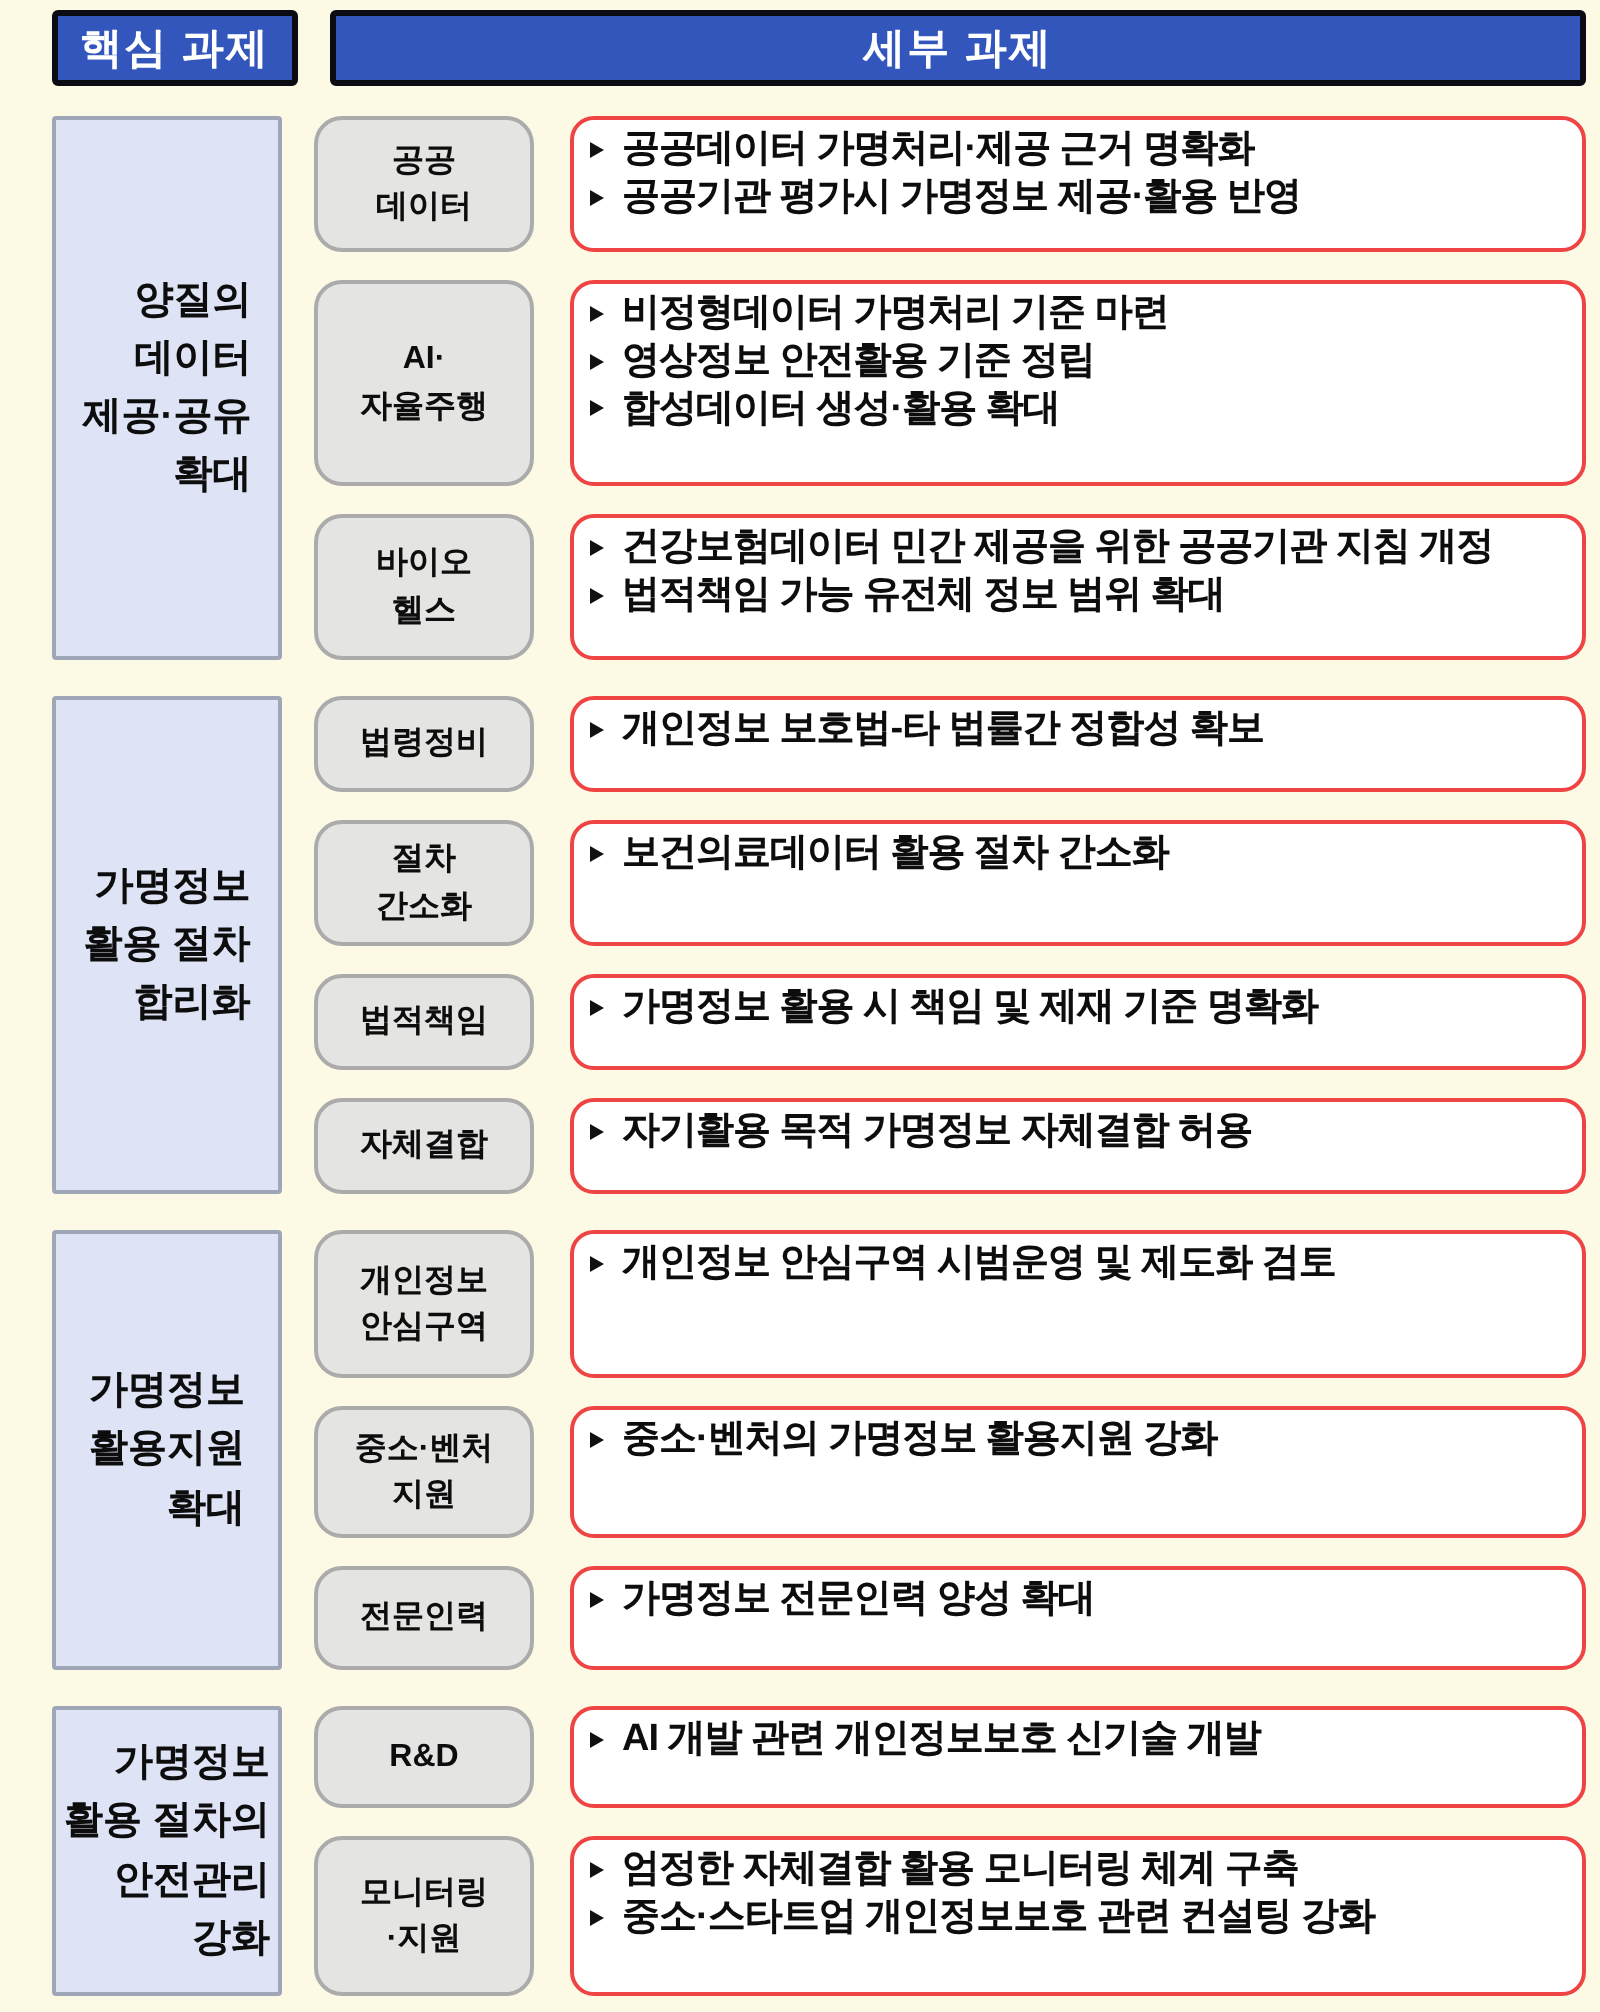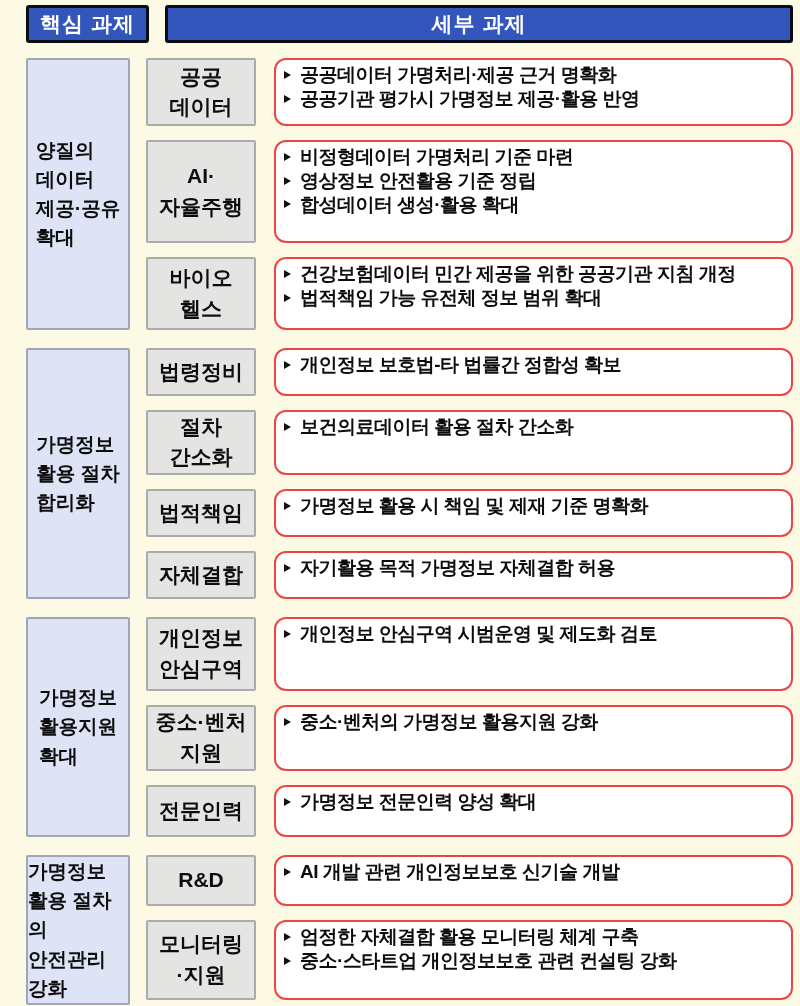--- a/index.html
+++ b/index.html
@@ -17,33 +17,33 @@
     background: #3356BC; border: 3px solid #0b0b14; border-radius: 3px;
     color: #fff; font-size: 21px; letter-spacing: 1px;
     display: flex; align-items: center; justify-content: center;
   }
   .hdr-core { width: 123px; }
   .hdr-detail { flex: 1; }
   
   .group { display: flex; gap: 16px; margin-bottom: 18px; }
   .group:last-child { margin-bottom: 0; }
   .group-label {
-    width: 104px; flex: none;
+    width: 115px; flex: none;
     background: #DEE4F6; border: 2px solid #9FA6B8; border-radius: 2px;
     display: flex; align-items: center; justify-content: center;
-    text-align: left; font-size: 19.5px; line-height: 1.5;
+    text-align: right; font-size: 19.5px; line-height: 1.5;
     white-space: pre-line;
   }
   .rows { flex: 1; display: flex; flex-direction: column; gap: 14px; }
   .row { display: flex; gap: 18px; }
   .cat {
     width: 110px; flex: none;
-    background: #E4E4E2; border: 2px solid #ABABAB; border-radius: 2px;
+    background: #E4E4E2; border: 2px solid #ABABAB; border-radius: 14px;
     display: flex; align-items: center; justify-content: center;
-    text-align: center; font-size: 21px; line-height: 1.45;
+    text-align: center; font-size: 16px; line-height: 1.45;
     white-space: pre-line;
   }
   .detail {
     flex: 1;
     background: #FFFFFF; border: 2px solid #ef4444; border-radius: 12px;
     display: flex; flex-direction: column; justify-content: flex-start;
     padding: 3px 8px;
   }
   .bullet {
     display: flex; align-items: center; gap: 9px;

